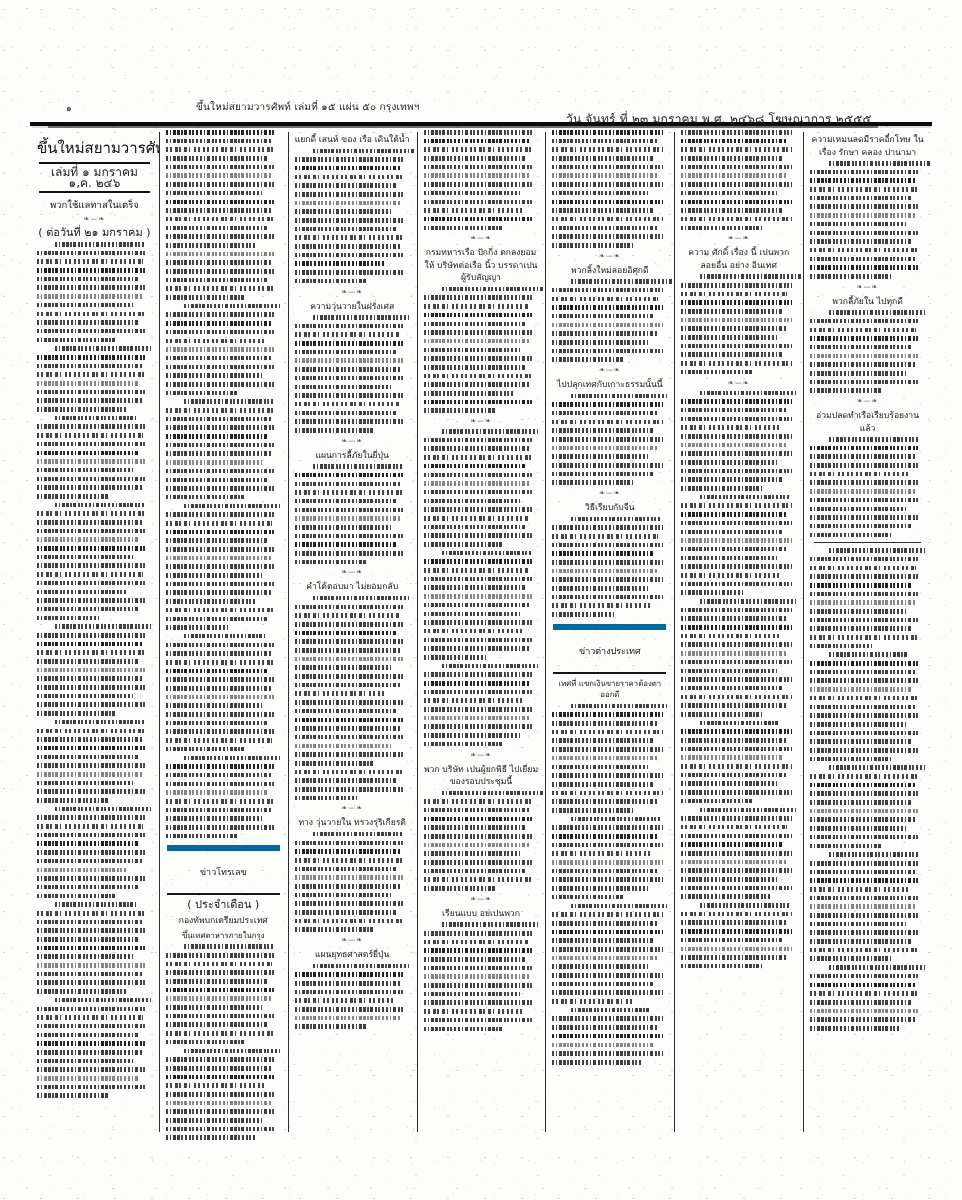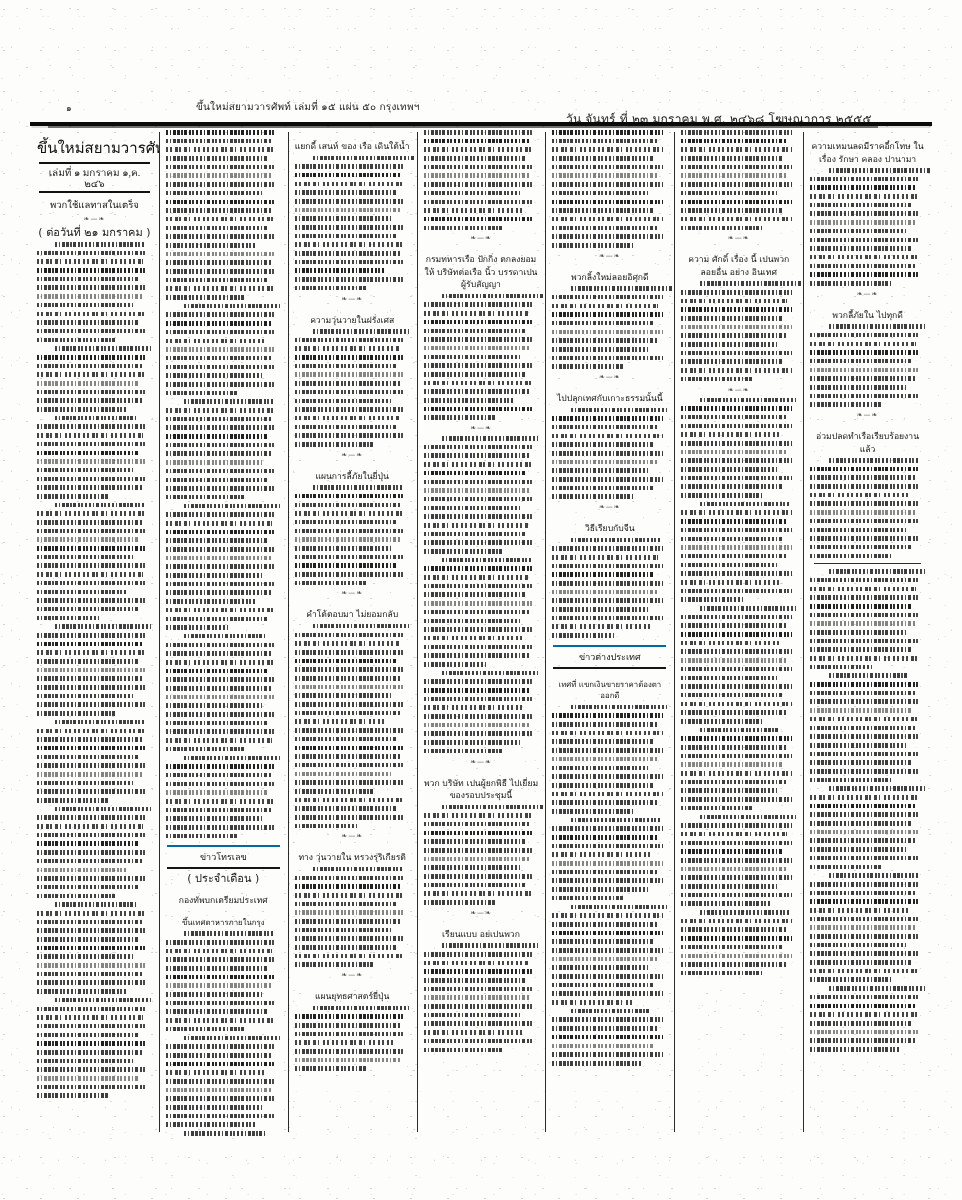--- a/index.html
+++ b/index.html
@@ -123,72 +123,71 @@
     text-align: center;
     font-size: 15px;
     line-height: 20px;
     color: #111;
     margin: 8px 0 2px;
     white-space: nowrap;
     font-family: "DejaVu Sans", sans-serif;
   }
   .issue-line {
     text-align: center;
-    font-size: 10px;
+    font-size: 12px;
     line-height: 11px;
     color: #1d1d1d;
     padding: 3px 0 2px;
     border-top: 2.5px solid #111;
     border-bottom: 2.5px solid #111;
     margin: 4px 2px 5px;
     filter: blur(.2px);
-    font-family: Liberation Serif, serif;
   }
   .section-head {
     text-align: center;
     font-size: 9.5px;
     line-height: 13px;
     color: #121212;
     margin: 5px 0 3px;
   }
   .cont-note {
     text-align: center;
     font-size: 11px;
     line-height: 11px;
     color: #222;
     margin: 2px 0 4px;
   }
   .story-head {
     text-align: center;
     font-size: 8.6px;
     line-height: 12.5px;
     color: #111;
-    margin: 10px 0 3px;
+    margin: 3px 0 3px;
     filter: blur(.15px);
   }
   .story-head.small { font-size: 7.8px; line-height: 11.5px; }
 
   
   .ornament {
     text-align: center;
     font-size: 7px;
     color: #2a2a2a;
     letter-spacing: 1px;
     line-height: 9px;
     margin: 4px 0 3px;
     opacity: .85;
   }
   .bar-head {
     text-align: center;
     font-size: 9px;
     line-height: 14px;
     color: #111;
-    border-top: 2px solid #0369a1;
+    border-top: 6px solid #0369a1;
     border-bottom: 2px solid #151515;
-    padding: 3px 0;
+    padding: 14px 0;
     margin: 7px 1px 4px;
   }
   .thin-rule {
     height: 1px;
     background: #2e2e2e;
     margin: 5px 4px;
   }
 
   
   

